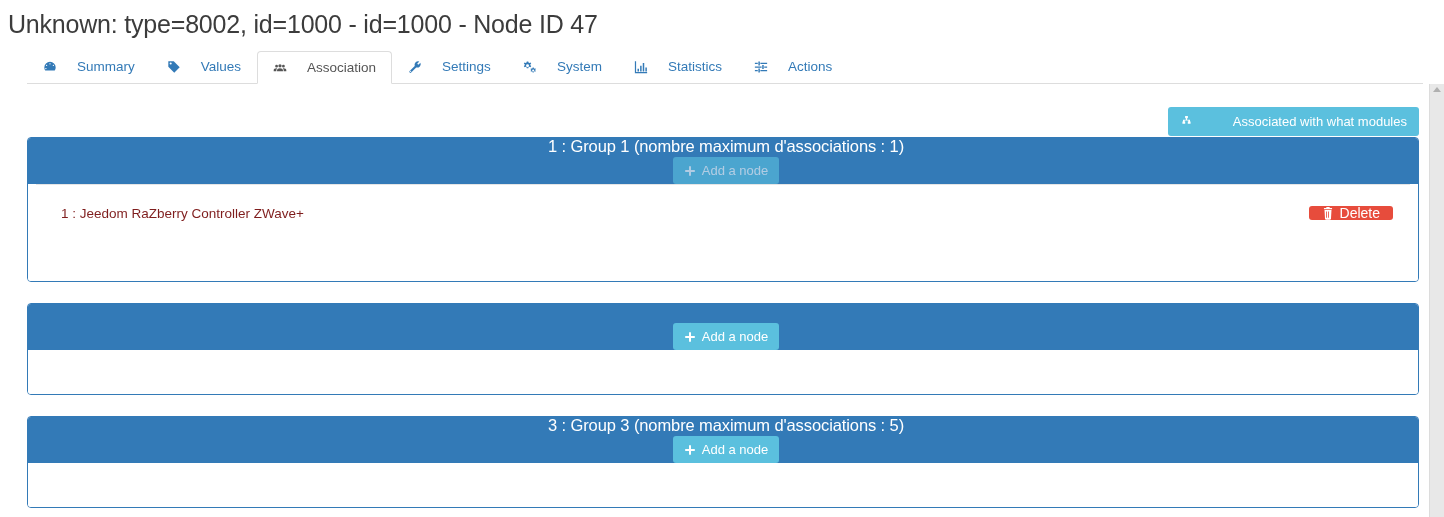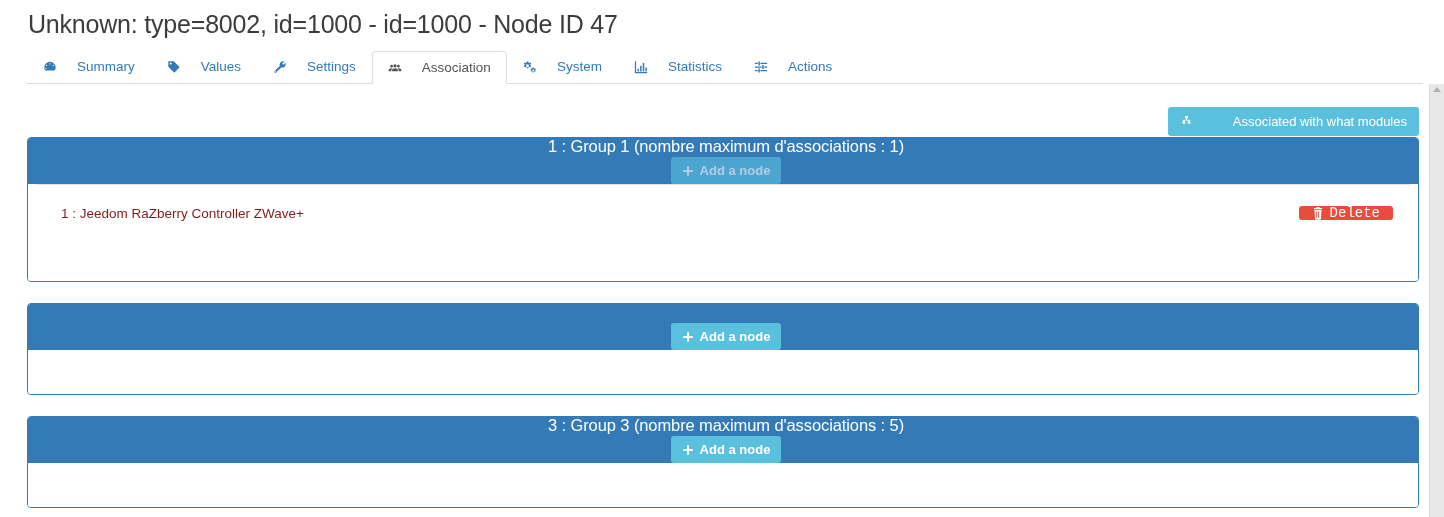--- a/index.html
+++ b/index.html
@@ -13,21 +13,21 @@
   .page {
     position: relative;
     width: 1444px;
     height: 517px;
     background: #fff;
   }
 
   
   .page-title {
     position: absolute;
-    left: 28px;
+    left: 8px;
     top: 8px;
     font-size: 25px;
     font-weight: 400;
     color: #3c3c3c;
     letter-spacing: -0.2px;
     white-space: nowrap;
     line-height: 32px;
   }
 
   
@@ -117,32 +117,31 @@
   .btn-info {
     background: #5bc0de;
     padding: 8px 12px;
     font-size: 13px;
     gap: 40px;
   }
   .btn-addnode {
     background: #5bc0de;
     padding: 7px 11px;
     font-size: 13px;
-    font-weight: bold;
+    font-weight: normal;
   }
   .btn-addnode.disabled {
     opacity: 0.62;
     cursor: default;
   }
   .btn-danger {
     background: #e74c3c;
     padding: 0 13px;
     font-size: 14px;
     border-radius: 3px;
-    font-family: Liberation Mono, monospace;
   }
 
   
   .panel {
     position: relative;
     margin: 0 10px 21px 27px;
     border: 1px solid #337ab7;
     border-radius: 4px;
     background: #ffffff;
     overflow: hidden;
@@ -242,36 +241,36 @@
 
     <div class="tab">
       <span class="ticon">
         <svg width="14" height="14" viewBox="0 0 16 16">
             <path d="M1.5 1.5h6.2l6.8 6.8-6.2 6.2L1.5 7.7V1.5zm2.7 1.3a1.2 1.2 0 1 0 0 2.4 1.2 1.2 0 0 0 0-2.4z"></path>
           </svg>
       </span>
       <span>Values</span>
     </div>
 
-    <div class="tab">
-      <span class="ticon">
-        <svg width="14" height="14" viewBox="0 0 16 16">
-            <path d="M14.2 3.1l-2.4 2.4-1.3-1.3 2.4-2.4a4 4 0 0 0-5.2 5L1.9 12.6a1.2 1.2 0 1 0 1.7 1.7l5.8-5.8a4 4 0 0 0 4.8-5.4zM3 13.6a.7.7 0 1 1 0-1.4.7.7 0 0 1 0 1.4z"></path>
-          </svg>
-      </span>
-      <span>Settings</span>
-    </div>
-
     <div class="tab active">
       <span class="ticon">
         <svg width="15" height="14" viewBox="0 0 18 16">
             <path d="M9 7.3a2.1 2.1 0 1 0 0-4.2 2.1 2.1 0 0 0 0 4.2zm-4.4.2a1.8 1.8 0 1 0 0-3.6 1.8 1.8 0 0 0 0 3.6zm8.8 0a1.8 1.8 0 1 0 0-3.6 1.8 1.8 0 0 0 0 3.6zM9 8.2c-2.1 0-3.8 1.1-3.8 2.5v1.6h7.6v-1.6c0-1.4-1.7-2.5-3.8-2.5zM4.3 8.4c-1.9 0-3.4 1-3.4 2.2v1.7h3.4v-1.6c0-.8.4-1.6 1.1-2.1a6 6 0 0 0-1.1-.2zm9.4 0c-.4 0-.8.1-1.1.2.7.5 1.1 1.3 1.1 2.1v1.6h3.4v-1.7c0-1.2-1.5-2.2-3.4-2.2z"></path>
           </svg>
       </span>
       <span>Association</span>
+    </div>
+
+    <div class="tab">
+      <span class="ticon">
+        <svg width="14" height="14" viewBox="0 0 16 16">
+            <path d="M14.2 3.1l-2.4 2.4-1.3-1.3 2.4-2.4a4 4 0 0 0-5.2 5L1.9 12.6a1.2 1.2 0 1 0 1.7 1.7l5.8-5.8a4 4 0 0 0 4.8-5.4zM3 13.6a.7.7 0 1 1 0-1.4.7.7 0 0 1 0 1.4z"></path>
+          </svg>
+      </span>
+      <span>Settings</span>
     </div>
 
     <div class="tab">
       <span class="ticon">
         <svg width="15" height="14" viewBox="0 0 17 16">
             <path d="M6.4 1.2l.3 1.4c.4.1.8.3 1.1.5l1.3-.7.9 1.5-1.1.9c.1.4.1.8 0 1.2l1.1.9-.9 1.5-1.3-.7c-.3.2-.7.4-1.1.5l-.3 1.4H4.6l-.3-1.4a4 4 0 0 1-1.1-.5l-1.3.7-.9-1.5 1.1-.9a4 4 0 0 1 0-1.2l-1.1-.9.9-1.5 1.3.7c.3-.2.7-.4 1.1-.5l.3-1.4h1.8zM5.5 4.6a1.8 1.8 0 1 0 0 3.6 1.8 1.8 0 0 0 0-3.6zM13 8.6l.2 1c.3.1.6.2.8.4l.9-.5.7 1.1-.8.6c0 .3 0 .6 0 .9l.8.6-.7 1.1-.9-.5c-.2.2-.5.3-.8.4l-.2 1h-1.3l-.2-1a2.8 2.8 0 0 1-.8-.4l-.9.5-.7-1.1.8-.6a2.8 2.8 0 0 1 0-.9l-.8-.6.7-1.1.9.5c.2-.2.5-.3.8-.4l.2-1H13zm-.6 2.4a1.3 1.3 0 1 0 0 2.6 1.3 1.3 0 0 0 0-2.6z"></path>
           </svg>
       </span>
       <span>System</span>
     </div>

